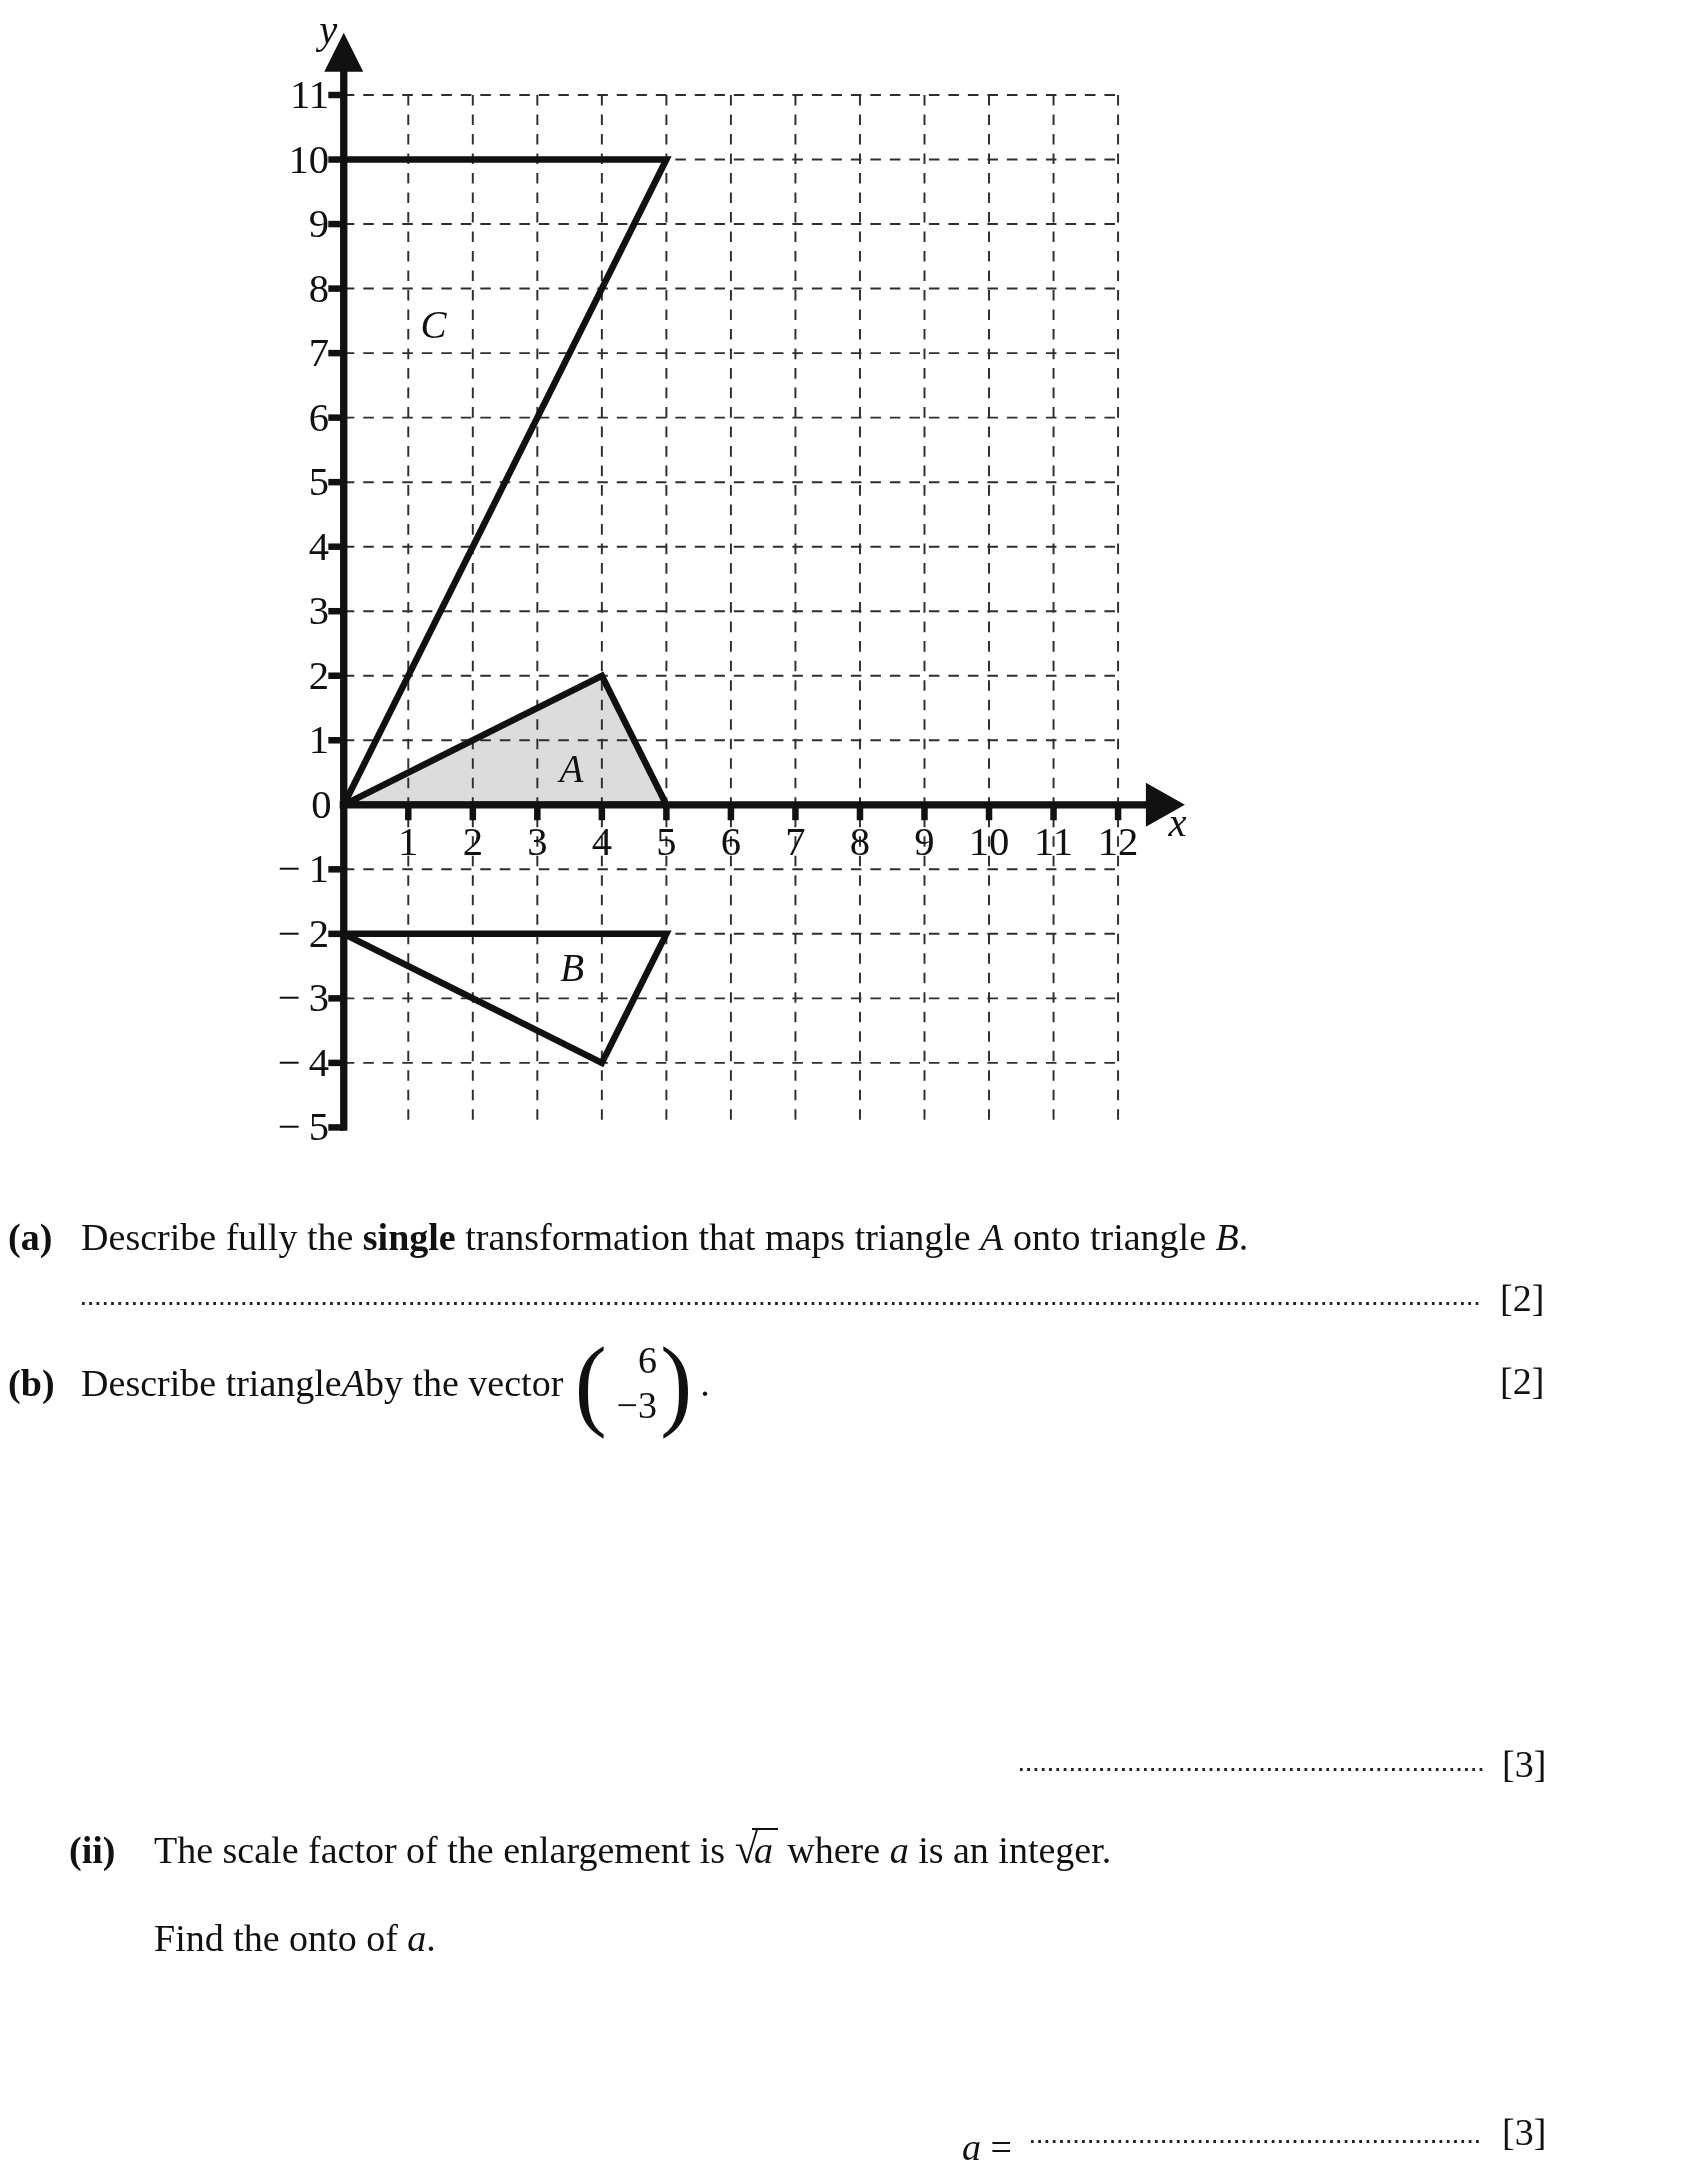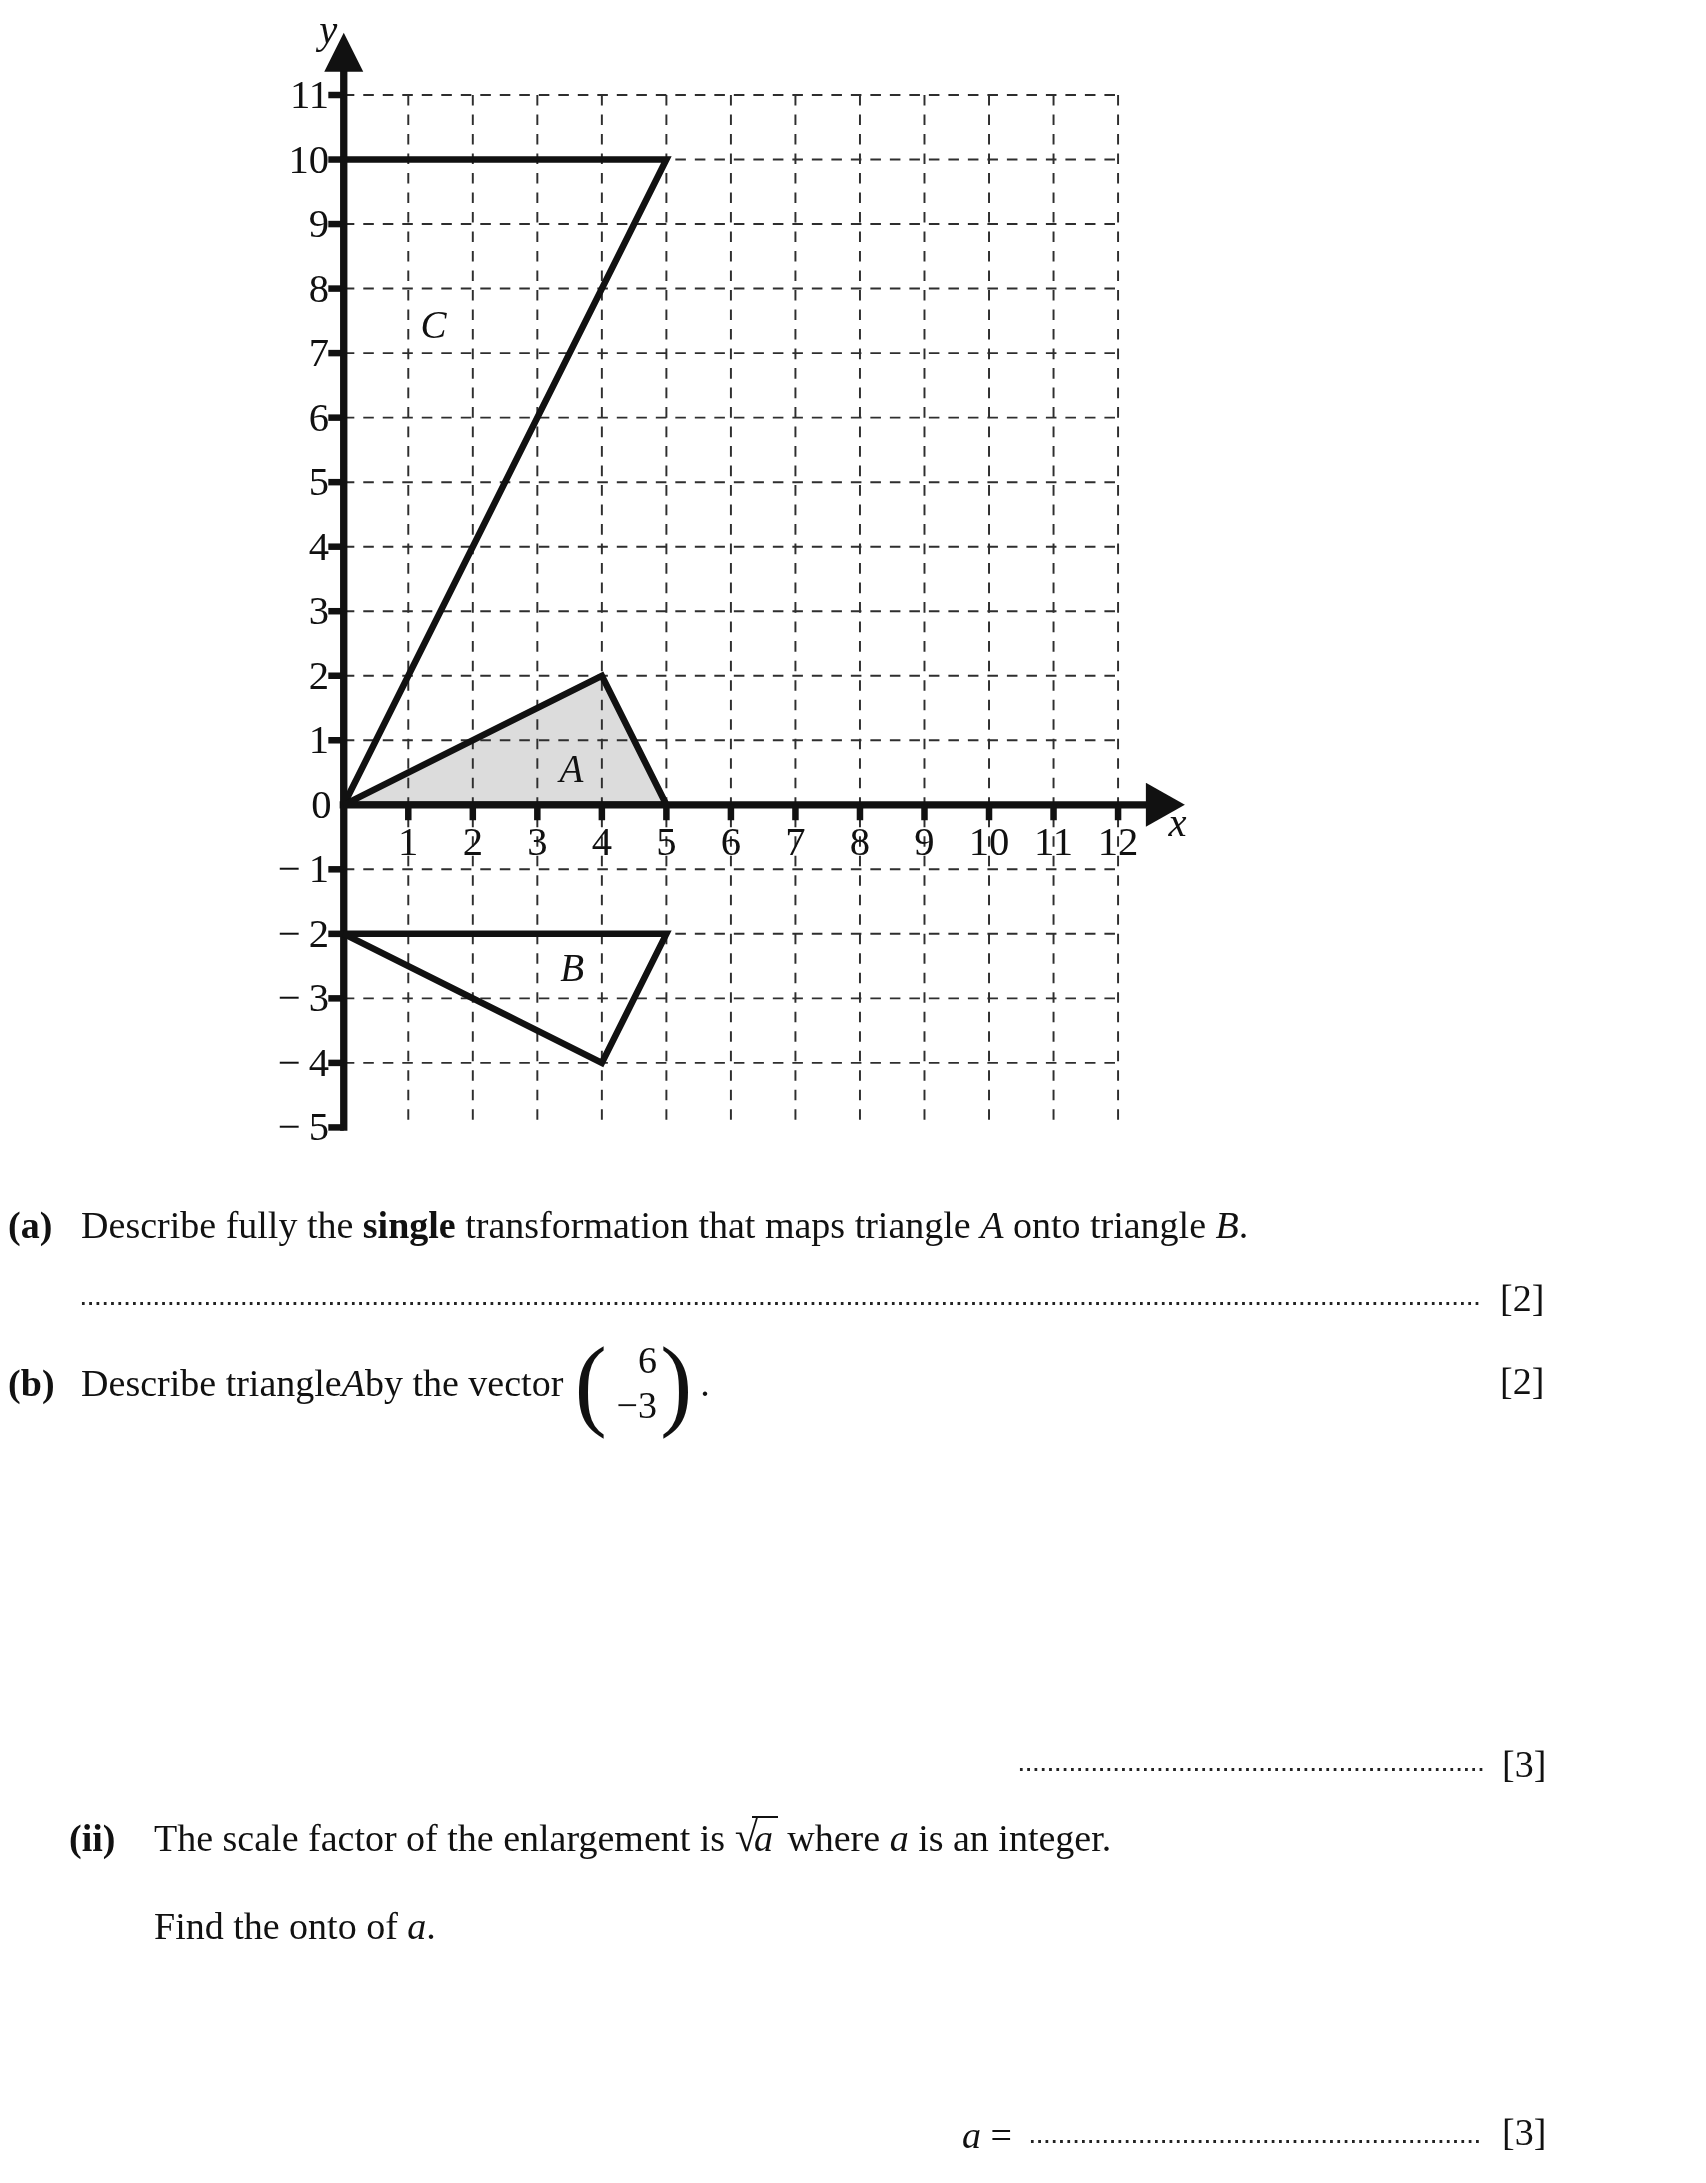--- a/index.html
+++ b/index.html
@@ -12,21 +12,21 @@
   .grid{stroke:#2e2e2e;stroke-width:2.4;stroke-dasharray:13 11;fill:none;}
   .axis{stroke:#111;stroke-width:9;}
   .axisfill{fill:#111;stroke:none;}
   .tick{stroke:#111;stroke-width:8;}
   .num{font-family:"Liberation Serif",serif;font-size:50px;fill:#111;}
   .axletter{font-family:"Liberation Serif",serif;font-style:italic;font-size:50px;fill:#111;}
   .tri{fill:none;stroke:#111;stroke-width:8;stroke-linejoin:miter;}
   .trifill{stroke:none;}
   .trilabel{font-family:"Liberation Serif",serif;font-style:italic;font-size:48px;fill:#111;}
   
-  .tline{position:absolute;font-size:38px;line-height:46px;white-space:nowrap;}
+  .tline{position:absolute;font-size:38px;line-height:46px;white-space:nowrap;margin-top:12px;}
   .b{font-weight:bold;}
   .i{font-style:italic;}
   .qlabel{display:inline-block;font-weight:bold;}
   .w90{width:73px;}
   .w78{width:63px;}
   .w105{width:85px;}
   .marks{position:absolute;font-size:38px;}
   .dots{position:absolute;height:4.9px;
     background-image:radial-gradient(circle 1.6px at 2.4px 2.4px,#222 98%,rgba(0,0,0,0) 100%);
     background-size:7.3px 4.9px;background-repeat:repeat-x;}

